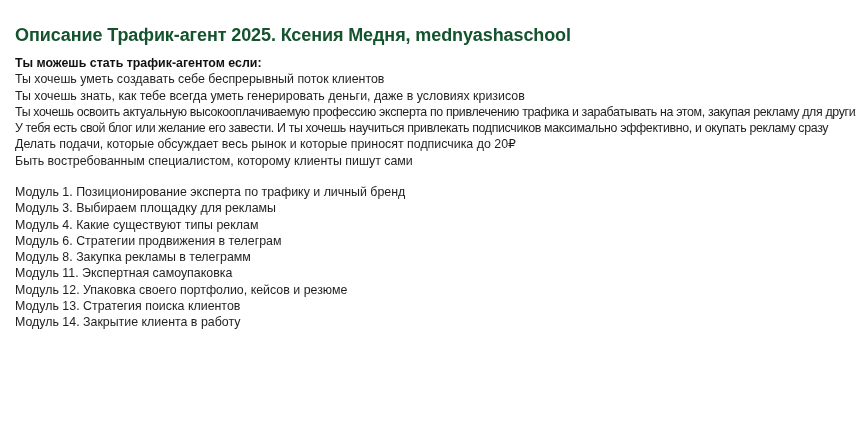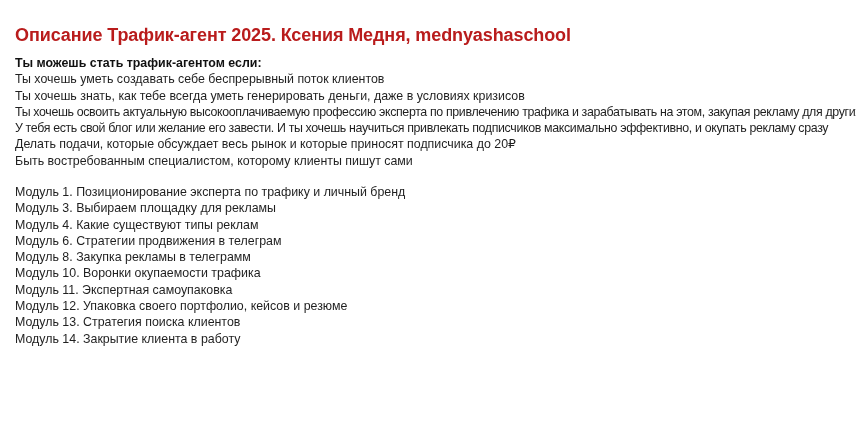--- a/index.html
+++ b/index.html
@@ -14,21 +14,21 @@
       position: relative;
       font-family: "Liberation Sans", "DejaVu Sans", sans-serif;
       color: #1a1a1a;
     }
     .title {
       position: absolute;
       left: 15px;
       top: 11px;
       font-size: 18px;
       line-height: 24px;
-      color: #b91c1c;
+      color: #14532d;
       white-space: nowrap;
       letter-spacing: -0.1px;
     }
     .section {
       position: absolute;
       left: 15px;
       font-size: 12.4px;
       line-height: 16.3px;
       white-space: nowrap;
     }
@@ -61,18 +61,17 @@
   <span class="line">Делать подачи, которые обсуждает весь рынок и которые приносят подписчика до 20₽</span>
   <span class="line">Быть востребованным специалистом, которому клиенты пишут сами</span>
 </div>
 
 <div class="section s2">
   <span class="line">Модуль 1. Позиционирование эксперта по трафику и личный бренд</span>
   <span class="line">Модуль 3. Выбираем площадку для рекламы</span>
   <span class="line">Модуль 4. Какие существуют типы реклам</span>
   <span class="line">Модуль 6. Стратегии продвижения в телеграм</span>
   <span class="line">Модуль 8. Закупка рекламы в телеграмм</span>
-  <span class="line">Модуль 10. Воронки окупаемости трафика</span>
   <span class="line">Модуль 11. Экспертная самоупаковка</span>
   <span class="line">Модуль 12. Упаковка своего портфолио, кейсов и резюме</span>
   <span class="line">Модуль 13. Стратегия поиска клиентов</span>
   <span class="line">Модуль 14. Закрытие клиента в работу</span>
 </div>
 
 </body></html>

